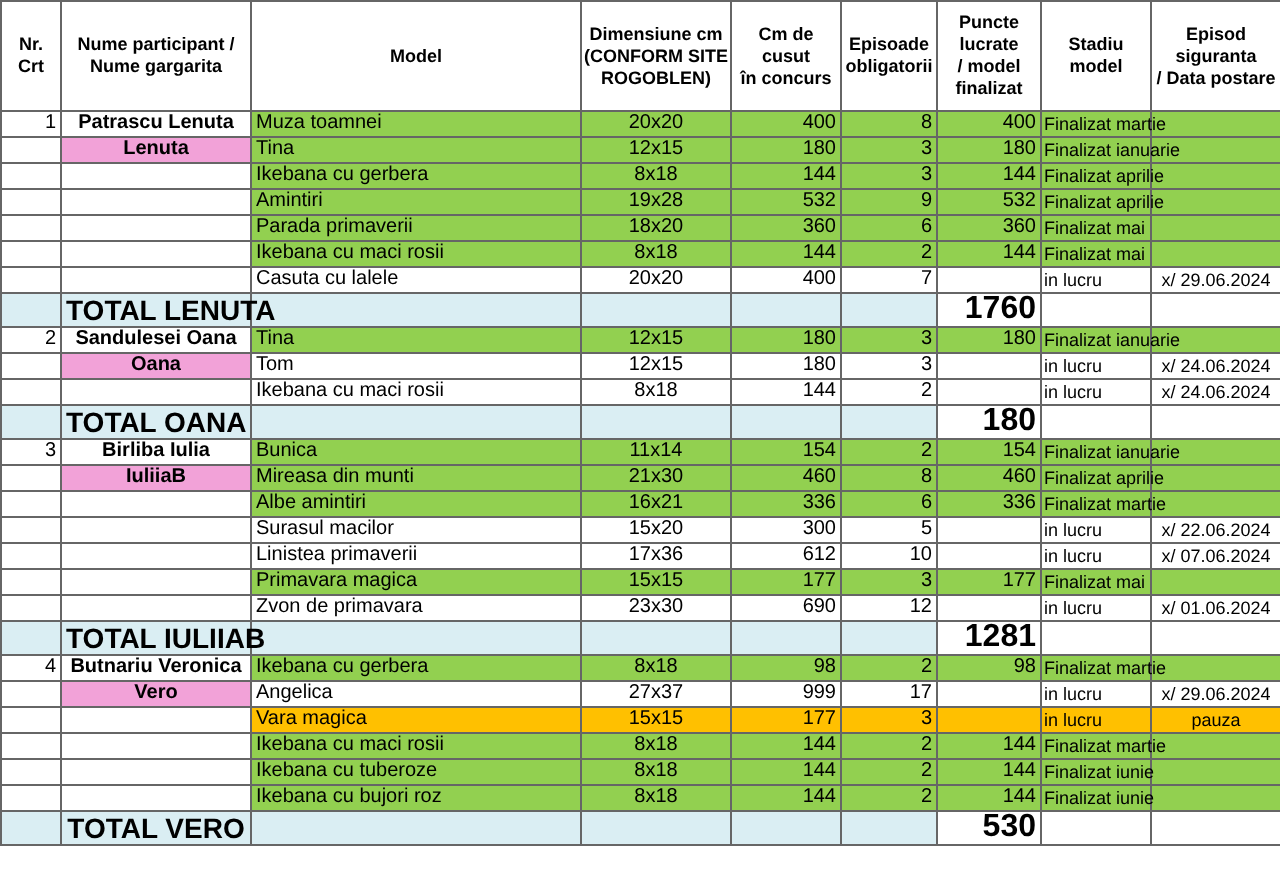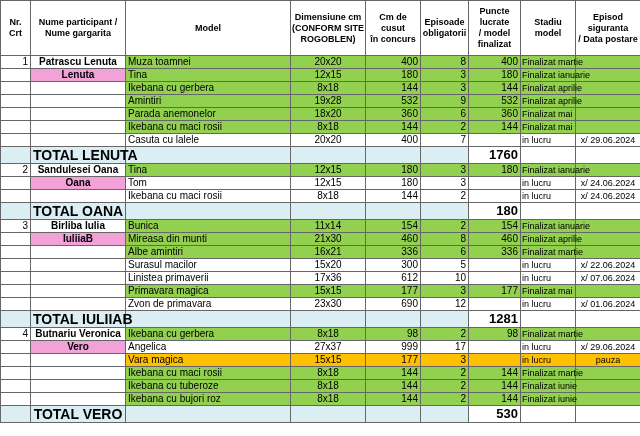--- a/index.html
+++ b/index.html
@@ -37,21 +37,21 @@
   .c-episod { text-align:center; font-size:9px; padding:0 1px; }
 
   
   .bg-white  { background:#ffffff; }
   .bg-green  { background:var(--green,#92D050); }
   .bg-orange { background:var(--orange,#FFC000); }
   .bg-pink   { background:var(--pink,#F2A2D8); }
   .bg-blue   { background:var(--total_blue,#DAEEF3); }
 
   .total-label { font-weight:700; font-size:14px; }
-  .total-val   { font-weight:700; font-size:13px; }
+  .total-val   { font-weight:700; font-size:16px; }
 </style>
 </head>
 <body>
 
 <div data-name="spreadsheet">
   <table data-name="participants-points-table">
     <colgroup>
       <col style="width:30px">
         <col style="width:95px">
         <col style="width:165px">
@@ -124,21 +124,21 @@
           <td class="c-dim bg-green" data-name="cell-dim">19x28</td>
           <td class="c-cm bg-green" data-name="cell-cm">532</td>
           <td class="c-ep bg-green" data-name="cell-ep">9</td>
           <td class="c-puncte bg-green" data-name="cell-puncte">532</td>
           <td class="c-stadiu bg-green" data-name="cell-stadiu">Finalizat aprilie</td>
           <td class="c-episod bg-green" data-name="cell-episod"></td>
         </tr>
         <tr data-name="model-row">
           <td class="c-nr bg-white" data-name="cell-nr"></td>
           <td class="c-name bg-white" data-name="cell-name"></td>
-          <td class="c-model bg-green" data-name="cell-model">Parada anemonelor</td>
+          <td class="c-model bg-green" data-name="cell-model">Parada primaverii</td>
           <td class="c-dim bg-green" data-name="cell-dim">18x20</td>
           <td class="c-cm bg-green" data-name="cell-cm">360</td>
           <td class="c-ep bg-green" data-name="cell-ep">6</td>
           <td class="c-puncte bg-green" data-name="cell-puncte">360</td>
           <td class="c-stadiu bg-green" data-name="cell-stadiu">Finalizat mai</td>
           <td class="c-episod bg-green" data-name="cell-episod"></td>
         </tr>
         <tr data-name="model-row">
           <td class="c-nr bg-white" data-name="cell-nr"></td>
           <td class="c-name bg-white" data-name="cell-name"></td>

